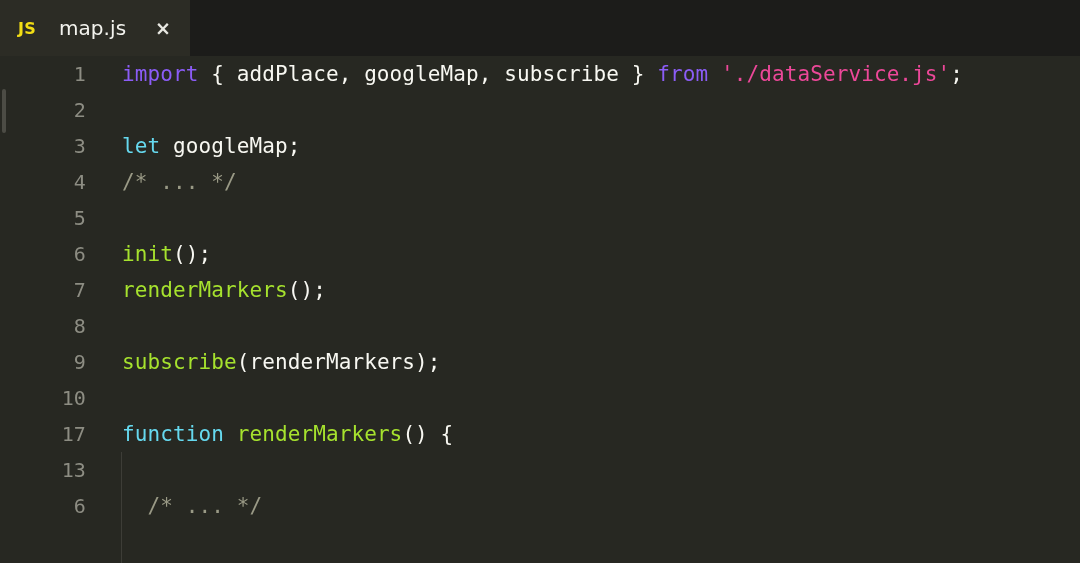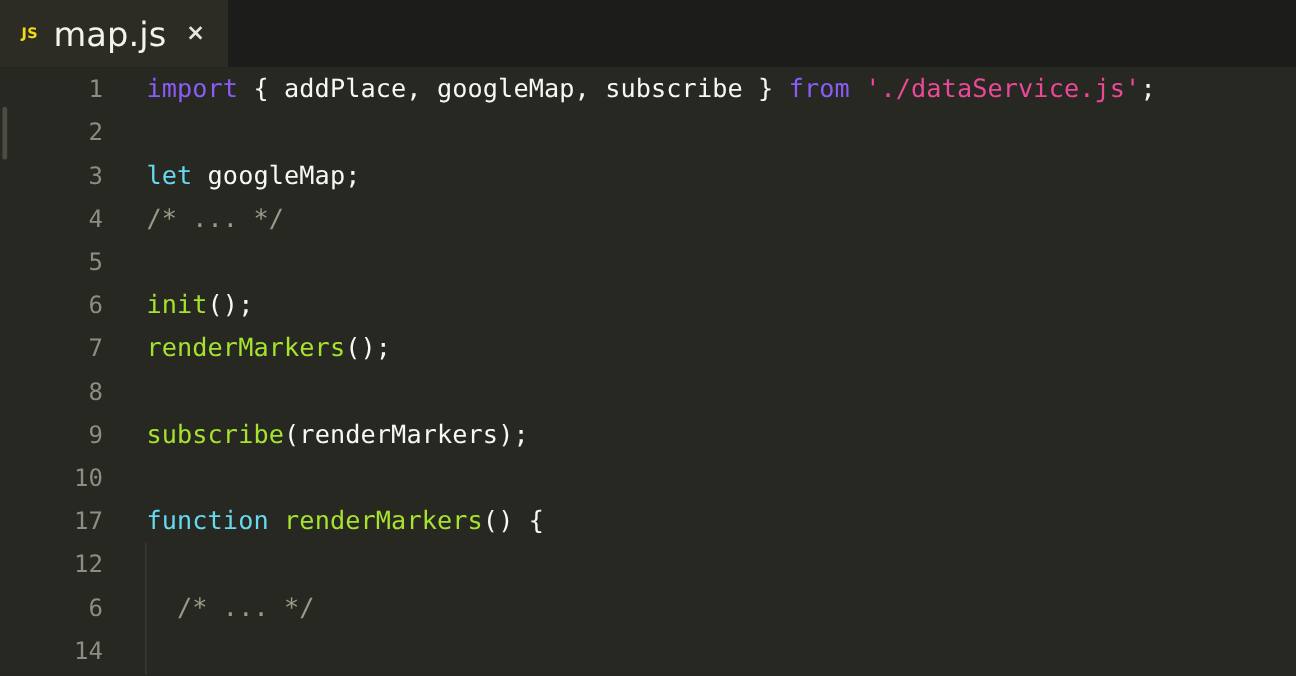--- a/index.html
+++ b/index.html
@@ -37,29 +37,29 @@
     background: #2c2c25;
     display: flex;
     align-items: center;
     padding-left: 18px;
     box-sizing: border-box;
     cursor: pointer;
   }
   .tab-icon {
     font-family: "DejaVu Sans", sans-serif;
     font-weight: bold;
-    font-size: 12px;
+    font-size: 16px;
     color: #f2dd14;
     letter-spacing: 0.2px;
-    margin-right: 13px;
+    margin-right: 23px;
     user-select: none;
   }
   .tab-title {
     font-family: "DejaVu Sans", sans-serif;
-    font-size: 28px;
+    font-size: 20px;
     color: #f3f3ee;
     letter-spacing: 0.1px;
     white-space: nowrap;
   }
   .tab-close {
     position: absolute;
     right: 19px;
     top: 50%;
     transform: translateY(-50%);
     font-family: "DejaVu Sans", sans-serif;
@@ -159,19 +159,18 @@
         <div class="code-line"><span class="gutter-num">2</span><span class="line-code"></span></div>
         <div class="code-line"><span class="gutter-num">3</span><span class="line-code"><span class="tk-storage">let</span><span class="tk-plain"> googleMap;</span></span></div>
         <div class="code-line"><span class="gutter-num">4</span><span class="line-code"><span class="tk-comment">/* ... */</span></span></div>
         <div class="code-line"><span class="gutter-num">5</span><span class="line-code"></span></div>
         <div class="code-line"><span class="gutter-num">6</span><span class="line-code"><span class="tk-fn">init</span><span class="tk-plain">();</span></span></div>
         <div class="code-line"><span class="gutter-num">7</span><span class="line-code"><span class="tk-fn">renderMarkers</span><span class="tk-plain">();</span></span></div>
         <div class="code-line"><span class="gutter-num">8</span><span class="line-code"></span></div>
         <div class="code-line"><span class="gutter-num">9</span><span class="line-code"><span class="tk-fn">subscribe</span><span class="tk-plain">(renderMarkers);</span></span></div>
         <div class="code-line"><span class="gutter-num">10</span><span class="line-code"></span></div>
         <div class="code-line"><span class="gutter-num">17</span><span class="line-code"><span class="tk-storage">function</span><span class="tk-plain"> </span><span class="tk-fn">renderMarkers</span><span class="tk-plain">() {</span></span></div>
-        <div class="code-line"><span class="gutter-num">12</span><span class="line-code"></span></div>
+        <div class="code-line"><span class="gutter-num">13</span><span class="line-code"></span></div>
         <div class="code-line"><span class="gutter-num">6</span><span class="line-code"><span class="tk-comment">  /* ... */</span></span></div>
-        <div class="code-line"><span class="gutter-num">14</span><span class="line-code"></span></div>
       </div>
   </div>
 
 </div>
 
 </body></html>

